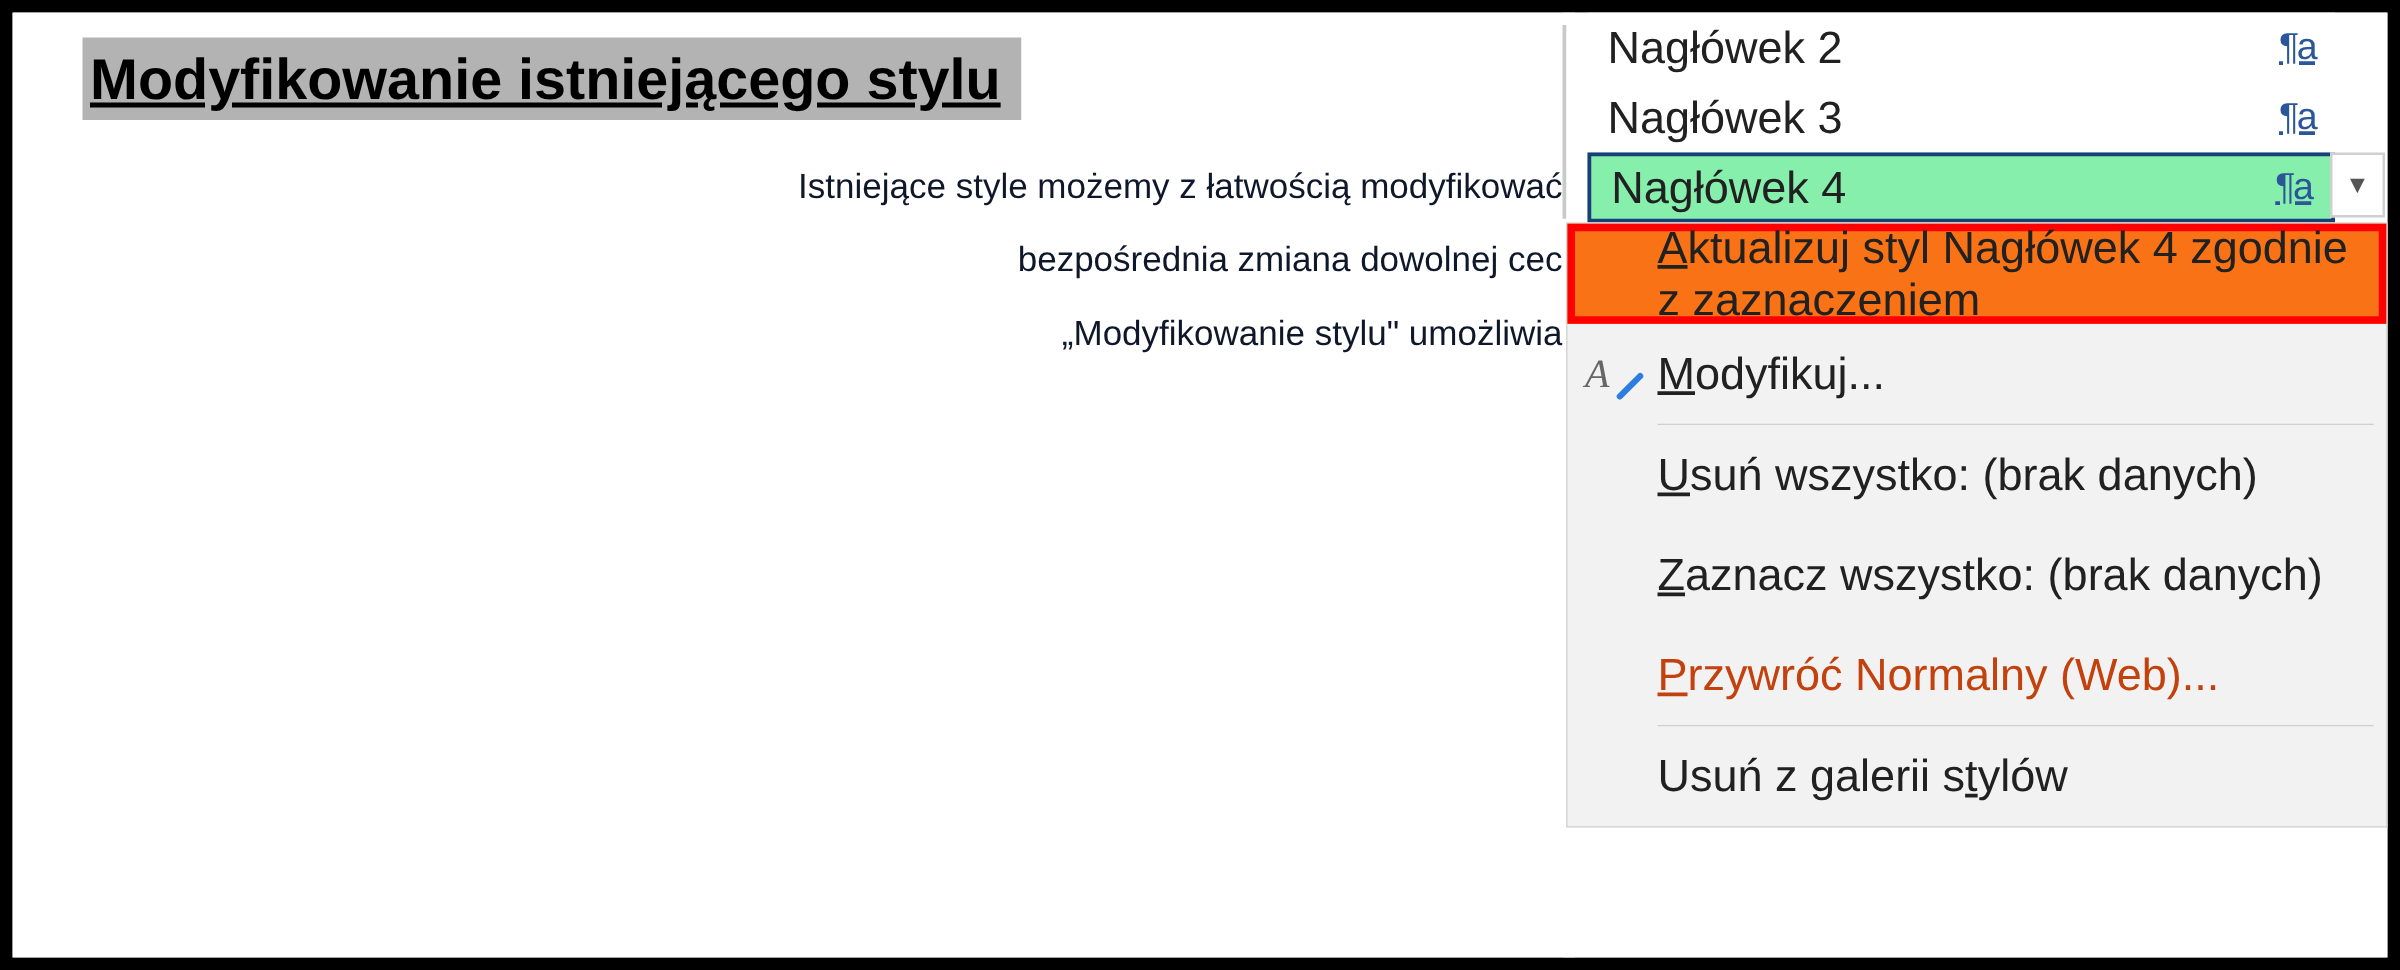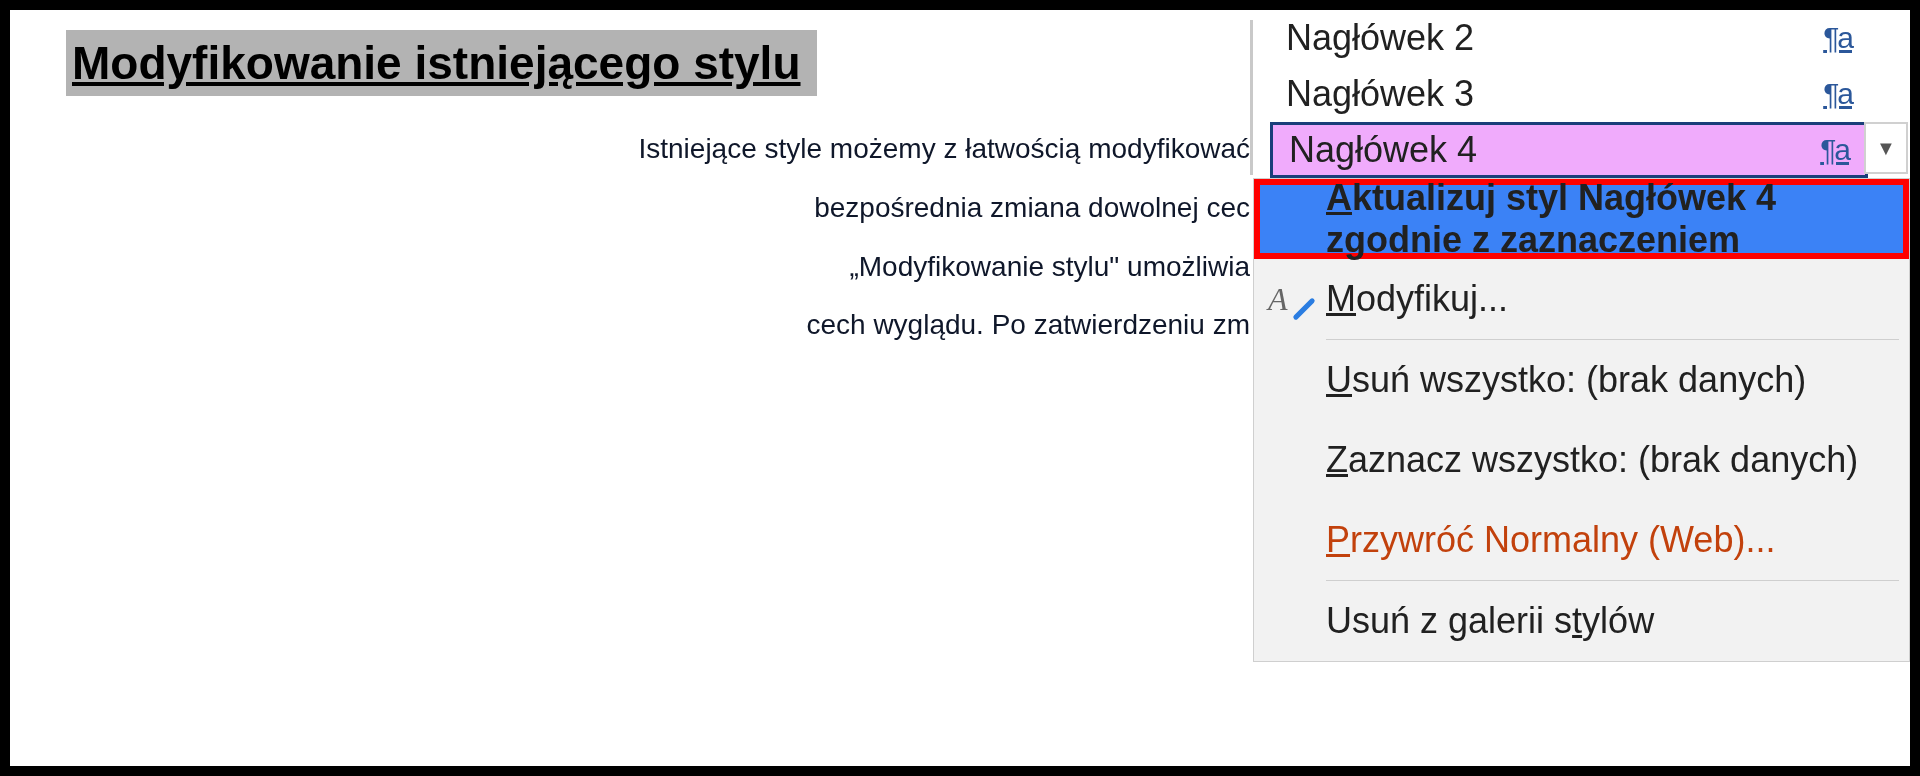--- a/index.html
+++ b/index.html
@@ -79,21 +79,21 @@
       justify-content: space-between;
       height: 56px;
       padding: 0 16px;
       font-size: 36px;
       color: #212121;
       background: #fff;
       text-align: right;
     }
     .style-row.selected {
       border: 3px solid #1a3e7a;
-      background: #f0abfc;
+      background: #86efac;
     }
     .pilcrow {
       font-size: 30px;
       color: #2b579a;
       text-decoration: underline;
       font-weight: normal;
       letter-spacing: -2px;
     }
     .dropdown-btn {
       position: absolute;
@@ -121,23 +121,22 @@
       display: flex;
       align-items: center;
       height: 80px;
       padding-left: 72px;
       font-size: 36px;
       color: #212121;
       position: relative;
     }
     .menu-item.highlighted {
       border: 6px solid #ff0000;
-      background: #3b82f6;
+      background: #f97316;
       padding-left: 66px;
-      font-weight: bold;
     }
     .menu-item.disabled {
       color: #c2410c;
     }
     .menu-sep {
       border-top: 1px solid #cfcfcf;
       margin-left: 72px;
       margin-right: 10px;
     }
     .modify-icon {
@@ -174,21 +173,20 @@
 <div class="frame">
 
   <div class="doc-area">
     <div class="doc-heading">
       <span class="doc-heading-text">Modyfikowanie istniejącego stylu</span>
     </div>
     <div class="doc-body">
       <div>Istniejące style możemy z łatwością modyfikować</div>
       <div>bezpośrednia zmiana dowolnej cec</div>
       <div>„Modyfikowanie stylu" umożliwia</div>
-      <div>cech wyglądu. Po zatwierdzeniu zm</div>
     </div>
   </div>
 
   <div class="right-area">
     <div class="vert-divider"></div>
 
     <div class="styles-pane">
       <div class="styles-inner">
         <div class="style-row">
           <span>Nagłówek 2</span>

